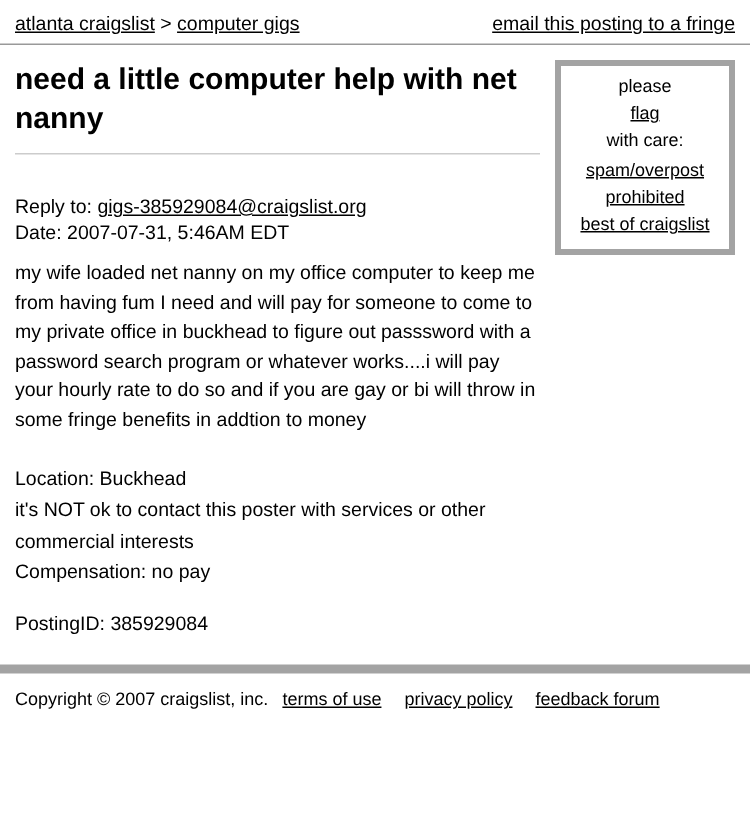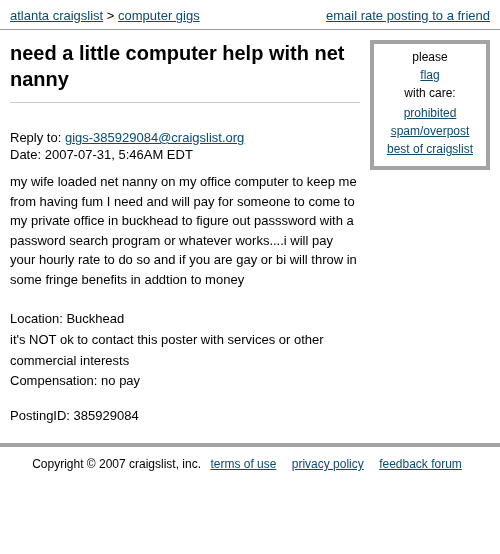--- a/index.html
+++ b/index.html
@@ -9,21 +9,21 @@
     }
     body {
       font-family: Arial, sans-serif;
       font-size: 13px;
       color: #000;
       background: #fff;
       width: 500px;
       min-height: 554px;
     }
     a {
-      color: #0c4a6e;
+      color: #000000;
       text-decoration: underline;
       cursor: pointer;
     }
     #header {
       padding: 8px 10px 6px 10px;
       border-bottom: 1px solid #999;
       display: flex;
       justify-content: space-between;
       align-items: center;
     }
@@ -83,43 +83,42 @@
     #location-info {
       font-size: 13px;
       line-height: 1.6;
     }
     #posting-id {
       font-size: 13px;
       margin-top: 16px;
       margin-bottom: 10px;
     }
     #footer {
-      border-top: 4px solid #a3a3a3;
+      border-top: 6px solid #a3a3a3;
       padding: 10px 10px;
-      text-align: center;
       font-size: 12px;
       margin-top: 10px;
     }
     #footer a {
       margin: 0 6px;
     }
     .breadcrumb-sep {
       color: #000;
       text-decoration: none;
     }
   </style>
 </head>
 <body>
 
 <div id="header">
   <div id="header-left">
     <a>atlanta craigslist</a><span class="breadcrumb-sep"> &gt; </span><a>computer gigs</a>
   </div>
   <div id="header-right">
-    <a>email rate posting to a friend</a>
+    <a>email this posting to a fringe</a>
   </div>
 </div>
 
 <div id="main">
 
   <div id="content">
     <h1>need a little computer help with net nanny</h1>
 
     <div id="reply-info">
       <p>
@@ -144,22 +143,22 @@
 
     <div id="posting-id">
       <span>PostingID: </span><span>385929084</span>
     </div>
   </div>
 
   <div id="sidebar">
     <div class="flag-header">
       <span>please</span> <a>flag</a><span> with care:</span>
     </div>
+    <a>spam/overpost</a>
     <a>prohibited</a>
-    <a>spam/overpost</a>
     <a>best of craigslist</a>
   </div>
 </div>
 
 <div id="footer">
   <span>Copyright © 2007 craigslist, inc.</span>
   <a>terms of use</a>
   <a>privacy policy</a>
   <a>feedback forum</a>
 </div>

